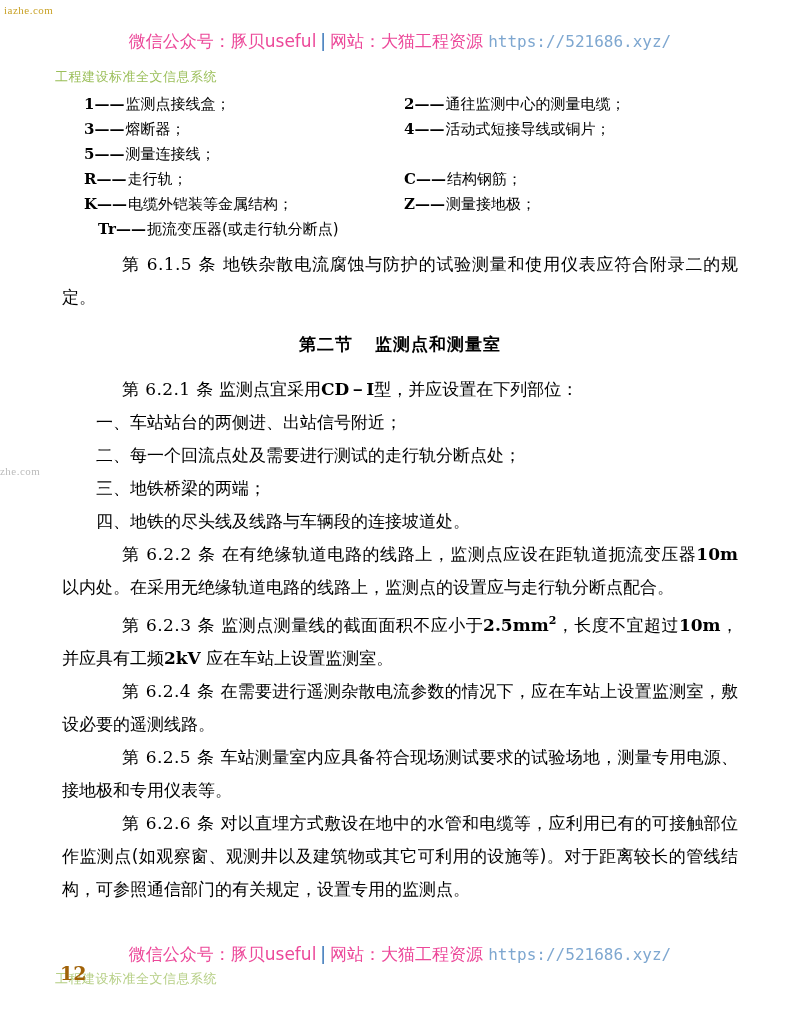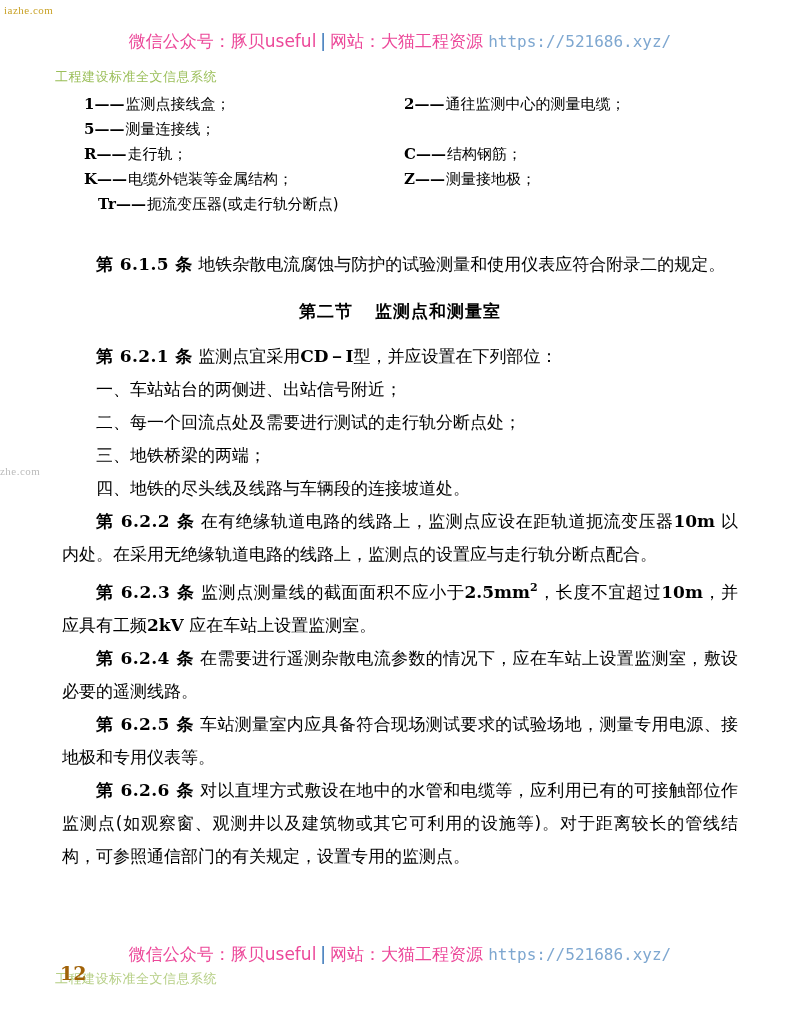--- a/index.html
+++ b/index.html
@@ -113,23 +113,24 @@
     text-align: justify;
   }
   .para {
     margin: 0 0 0 0;
     text-indent: 0;
   }
   .para.indent2 {
     text-indent: 34px;
   }
   .clause-no {
-    font-weight: bold;
+    font-weight: normal;
     font-family: "DejaVu Serif", "Liberation Serif", serif;
     letter-spacing: 0.4px;
+    margin-left: 26px;
   }
   .gap-after { margin-bottom: 6px; }
 
   .section-title {
     text-align: center;
     font-weight: bold;
     font-size: 17px;
     margin: 14px 0 12px 0;
     letter-spacing: 1px;
   }
@@ -164,20 +165,24 @@
 
   <div class="promo header-promo">
     <span class="cn">微信公众号：</span><span class="cn">豚贝useful</span><span class="sep">|</span><span class="cn">网站：</span><span class="cn">大猫工程资源</span> <span class="url">https://521686.xyz/</span>
   </div>
   <div class="promo-sub header-sub">工程建设标准全文信息系统</div>
 
   <div class="legend">
     <div class="legend-row">
       <div class="legend-col"><span class="legend-key">1——</span><span class="legend-txt">监测点接线盒；</span></div>
       <div class="legend-col"><span class="legend-key">2——</span><span class="legend-txt">通往监测中心的测量电缆；</span></div>
+    </div>
+    <div class="legend-row">
+      <div class="legend-col"><span class="legend-key">3——</span><span class="legend-txt">熔断器；</span></div>
+      <div class="legend-col"><span class="legend-key">4——</span><span class="legend-txt">活动式短接导线或铜片；</span></div>
     </div>
     <div class="legend-row">
       <div class="legend-col"><span class="legend-key">5——</span><span class="legend-txt">测量连接线；</span></div>
     </div>
     <div class="legend-row">
       <div class="legend-col"><span class="legend-key">R——</span><span class="legend-txt">走行轨；</span></div>
       <div class="legend-col"><span class="legend-key">C——</span><span class="legend-txt">结构钢筋；</span></div>
     </div>
     <div class="legend-row">
       <div class="legend-col"><span class="legend-key">K——</span><span class="legend-txt">电缆外铠装等金属结构；</span></div>

